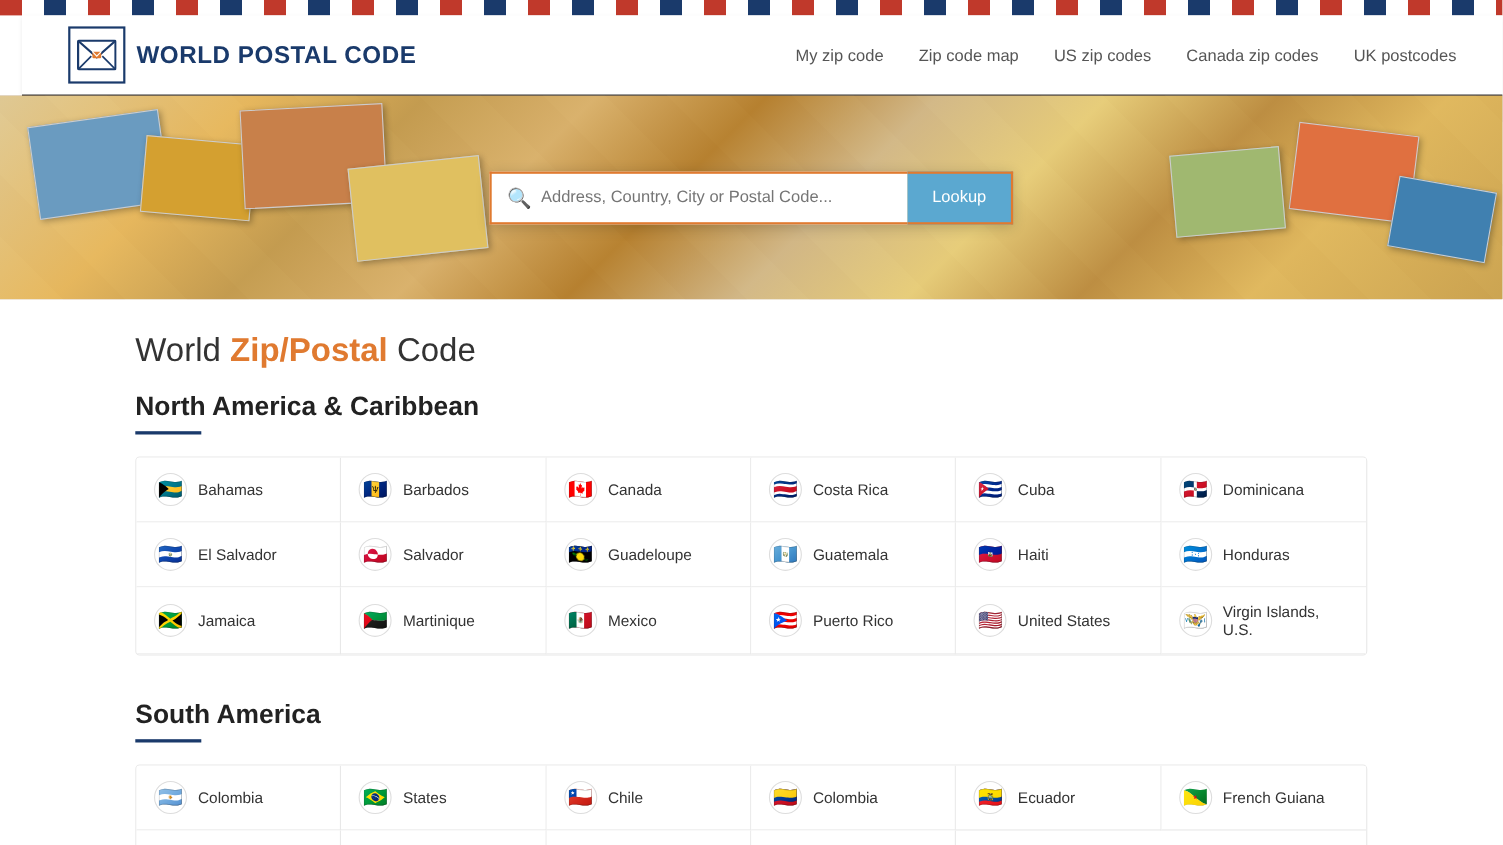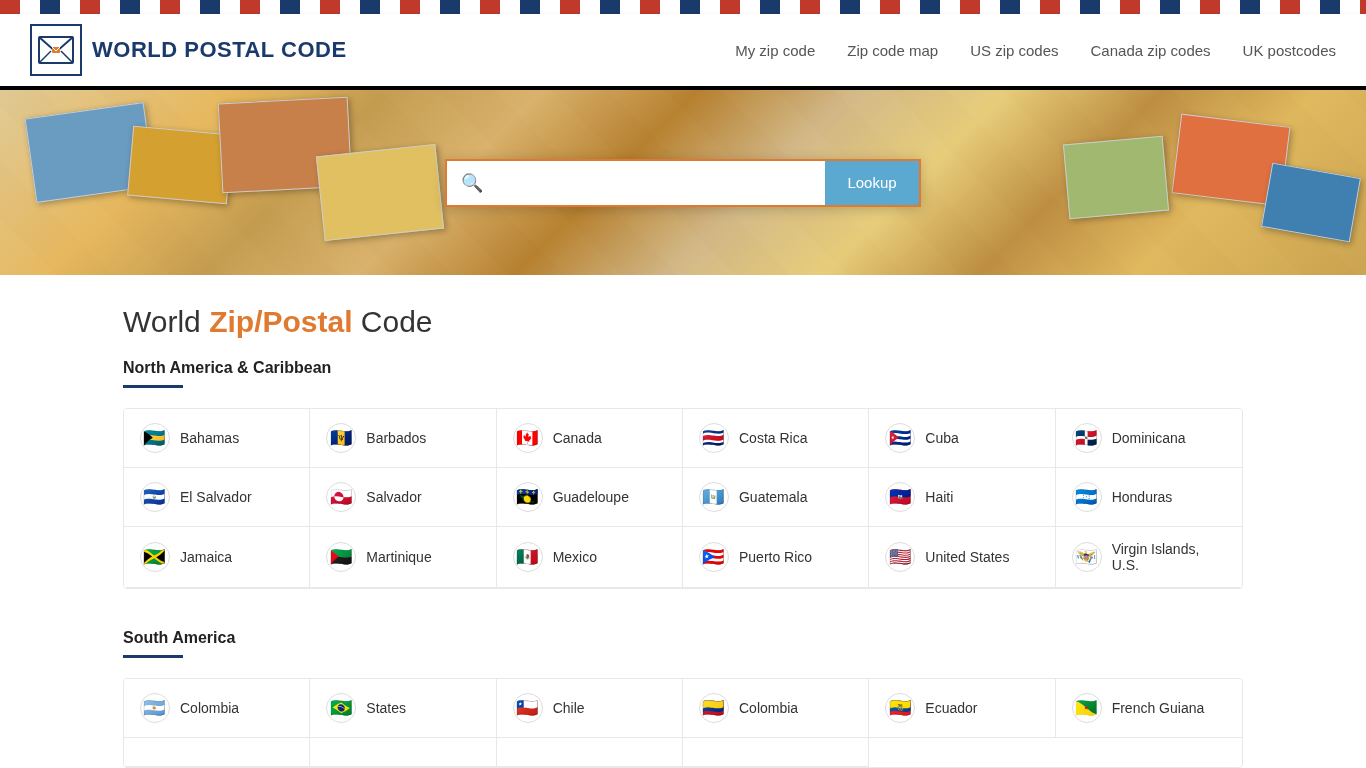--- a/index.html
+++ b/index.html
@@ -14,24 +14,25 @@
         #fff 20px, #fff 40px,
         #1a3a6b 40px, #1a3a6b 60px,
         #fff 60px, #fff 80px
       );
     }
 
     
     header {
       display: flex;
       align-items: center;
-      padding: 10px 30px;
+      padding: 10px 42px;
       background: #fff;
-      border-bottom: 4px solid #000000;
+      border-bottom: 1px solid #000000;
       box-shadow: 0 1px 4px rgba(0,0,0,0.08);
+      margin-left: 20px;
     }
     .logo-area {
       display: flex;
       align-items: center;
       gap: 10px;
       flex: 1;
     }
     .logo-icon {
       width: 52px;
       height: 52px;
@@ -173,21 +174,21 @@
     .page-title .highlight {
       color: #e07a30;
       font-weight: bold;
     }
 
     
     .region-section {
       margin-bottom: 40px;
     }
     .region-title {
-      font-size: 16px;
+      font-size: 24px;
       font-weight: bold;
       color: #222;
       margin-bottom: 8px;
     }
     .region-underline {
       width: 60px;
       height: 3px;
       background: #1a3a6b;
       margin-bottom: 20px;
     }
@@ -265,20 +266,21 @@
     <div class="card-sim"></div>
     <div class="card-sim"></div>
     <div class="card-sim"></div>
     <div class="card-sim"></div>
     <div class="card-sim"></div>
     <div class="card-sim"></div>
   </div>
   <div class="search-bar">
     <div class="search-inner">
       <span class="search-icon-wrap">🔍</span>
+      <input class="search-input" type="text" placeholder="Address, Country, City or Postal Code..." style="">
     </div>
     <button class="lookup-btn">Lookup</button>
   </div>
 </div>
 
 <div class="main-content">
   <h1 class="page-title">
     <span>World </span><span class="highlight">Zip/Postal</span><span> Code</span>
   </h1>
 

